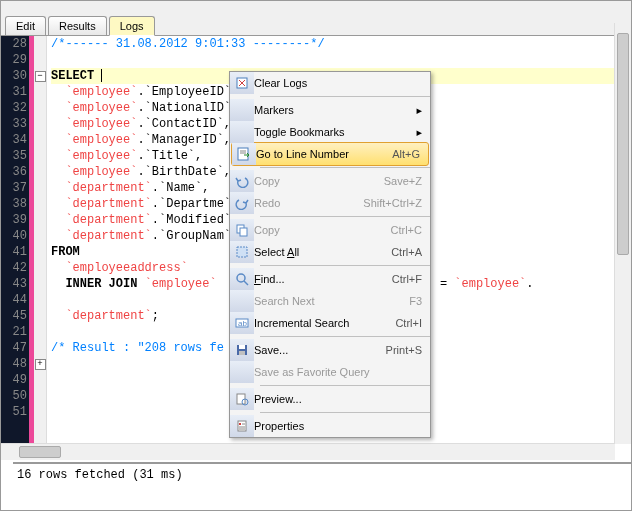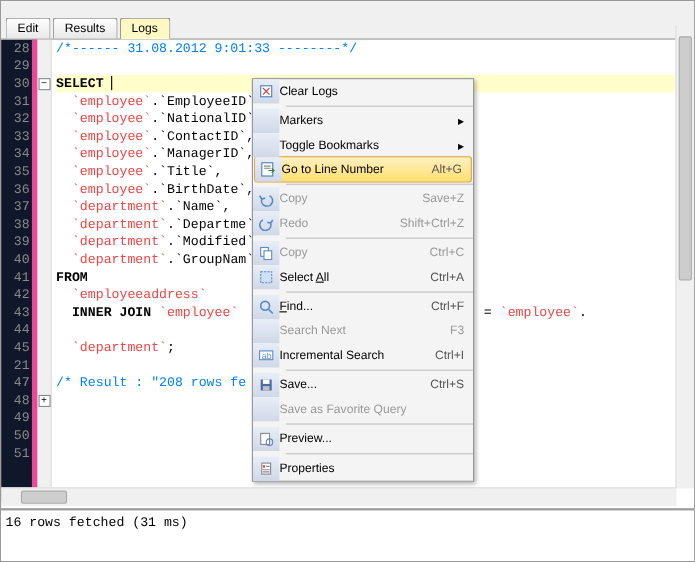--- a/index.html
+++ b/index.html
@@ -15,21 +15,21 @@
   .code{flex:1;padding-left:4px;position:relative}
   .line{height:16px;line-height:16px;white-space:pre}
   .line.hl{background:#ffffcc}
   .comment{color:#0080ff}
   .kw{color:#000;font-weight:bold}
   .id{color:#ef4444;}
   .scrollbar-v{position:absolute;right:0;top:22px;bottom:66px;width:16px;background:#f0f0f0;border-left:1px solid #ddd}
   .scrollbar-v .thumb{position:absolute;left:2px;right:2px;top:10px;height:220px;background:#cdcdcd;border:1px solid #aaa;border-radius:2px}
   .scrollbar-h{position:absolute;left:0;right:16px;bottom:50px;height:16px;background:#f0f0f0;border-top:1px solid #ddd}
   .scrollbar-h .thumb{position:absolute;top:2px;bottom:2px;left:18px;width:40px;background:#cdcdcd;border:1px solid #aaa;border-radius:2px}
-  .output{position:absolute;left:0;right:0;bottom:0;height:48px;border-top:2px solid #999;padding:4px;font-family:"Courier New",monospace;font-size:12px;background:#fff;box-sizing:border-box}
+  .output{position:absolute;left:12px;right:0;bottom:0;height:48px;border-top:2px solid #999;padding:4px;font-family:"Courier New",monospace;font-size:12px;background:#fff;box-sizing:border-box}
   .ctxmenu{position:absolute;left:228px;top:70px;width:200px;background:#f4f4f4;border:1px solid #979797;box-shadow:2px 2px 4px rgba(0,0,0,0.3);z-index:10}
   .ctxmenu .row{display:flex;align-items:center;height:22px;padding:0 4px 0 0}
   .ctxmenu .ico{width:24px;height:22px;display:flex;align-items:center;justify-content:center;background:linear-gradient(#e8eef7,#d0d8e8);margin-right:0}
   .ctxmenu .lbl{flex:1}
   .ctxmenu .sc{color:#555;margin-right:4px}
   .ctxmenu .arrow{margin-right:4px}
   .ctxmenu .sep{height:1px;background:#c0c0c0;margin:2px 0 2px 30px}
   .ctxmenu .row.highlight{background:linear-gradient(#fff0c0,#ffe070);border:1px solid #e0a030;border-radius:3px;margin:-1px 1px}
   .ctxmenu .row.disabled .lbl,.ctxmenu .row.disabled .sc{color:#999}
   .caret{border-left:1px solid #000;height:13px;display:inline-block;vertical-align:middle}
@@ -241,21 +241,21 @@
     <div class="sep"></div>
     <div class="row">
       <div class="ico">
         <svg width="14" height="14">
           <rect x="2" y="2" width="10" height="10" fill="#4a6aa8"></rect>
           <rect x="4" y="2" width="6" height="4" fill="#fff"></rect>
           <rect x="4" y="8" width="6" height="4" fill="#c0c0c0"></rect>
         </svg>
       </div>
       <div class="lbl">Save...</div>
-      <div class="sc">Ctrl+S</div>
+      <div class="sc">Print+S</div>
     </div>
     <div class="row disabled">
       <div class="ico"></div>
       <div class="lbl">Save as Favorite Query</div>
     </div>
     <div class="sep"></div>
     <div class="row">
       <div class="ico">
         <svg width="14" height="14">
           <rect x="2" y="2" width="8" height="10" fill="#fff" stroke="#888"></rect>

